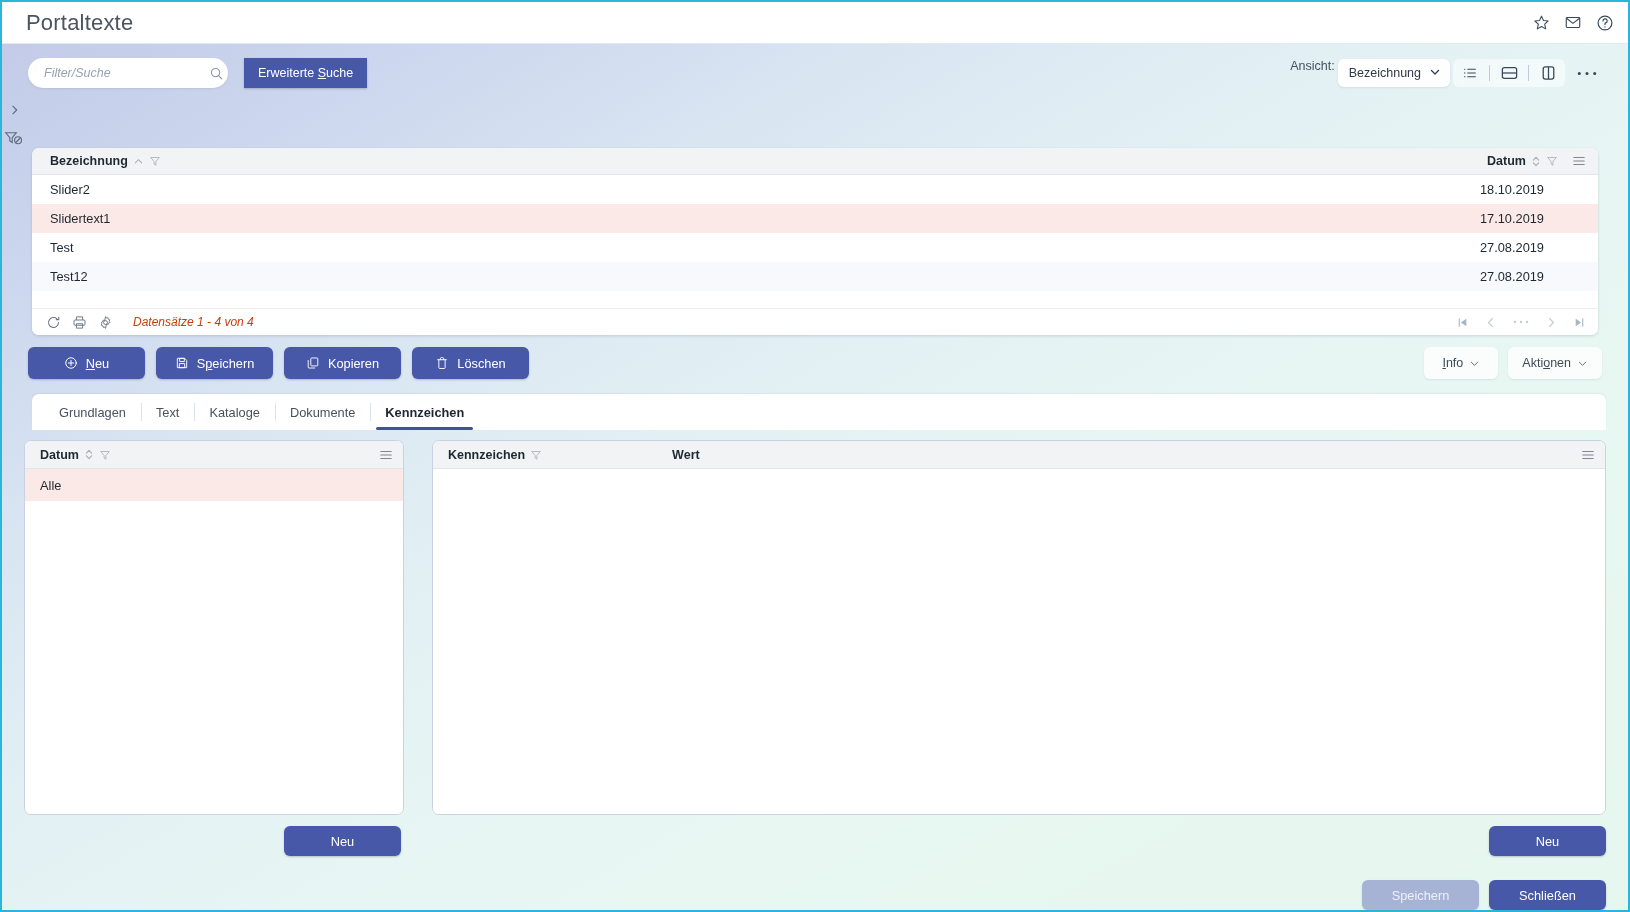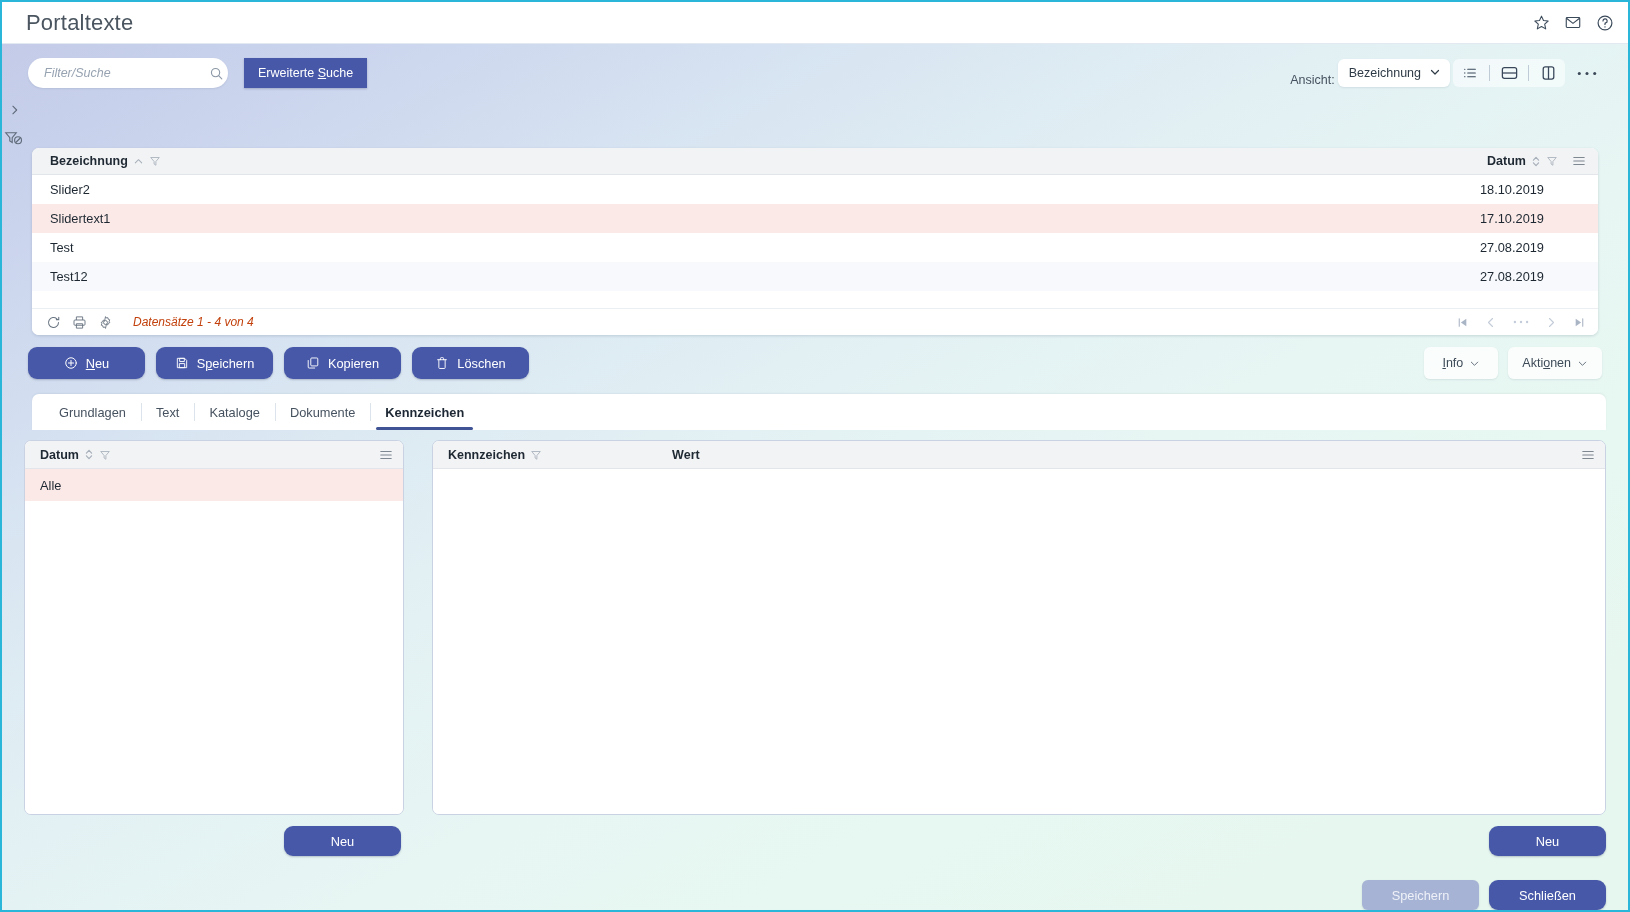--- a/index.html
+++ b/index.html
@@ -85,33 +85,32 @@
     border:none; outline:none; cursor:pointer;
     font-family:"Liberation Sans", sans-serif;
     font-size:12.5px;
     border-radius:6px;
     display:inline-flex; align-items:center; justify-content:center;
     gap:6px;
   }
   .btn-primary {
     background:#4758a8; color:#fff;
     box-shadow:0 1px 2px rgba(30,40,80,.25);
-    border-radius:9px;
   }
   .btn-adv {
     height:30px; padding:0 14px;
     margin-left:16px;
     background:#4758a8;
     border-radius:0;
   }
   .u { text-decoration:underline; }
 
   .toolbar-right {
     margin-left:auto;
-    display:flex; align-items:flex-end; gap:3px;
+    display:flex; align-items:flex-start; gap:3px;
   }
   .ansicht-label { font-size:12.5px; color:#46525f; }
   .select-box {
     height:28px; min-width:100px;
     background:#fff; border-radius:6px;
     display:flex; align-items:center; justify-content:space-between;
     padding:0 9px 0 11px; gap:8px;
     font-size:12.5px; color:#2e3a46;
     box-shadow:0 1px 2px rgba(40,60,90,.10);
     cursor:pointer;

